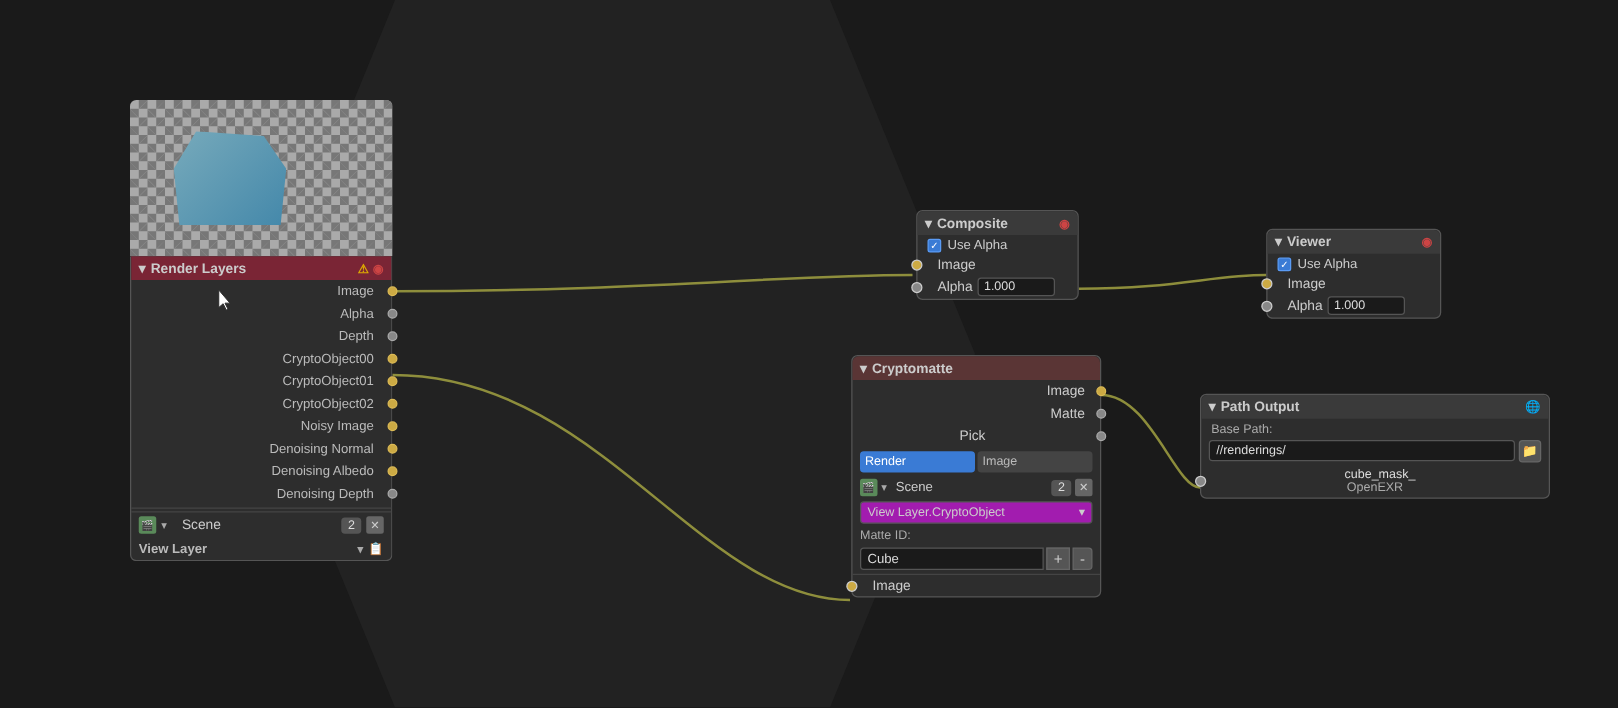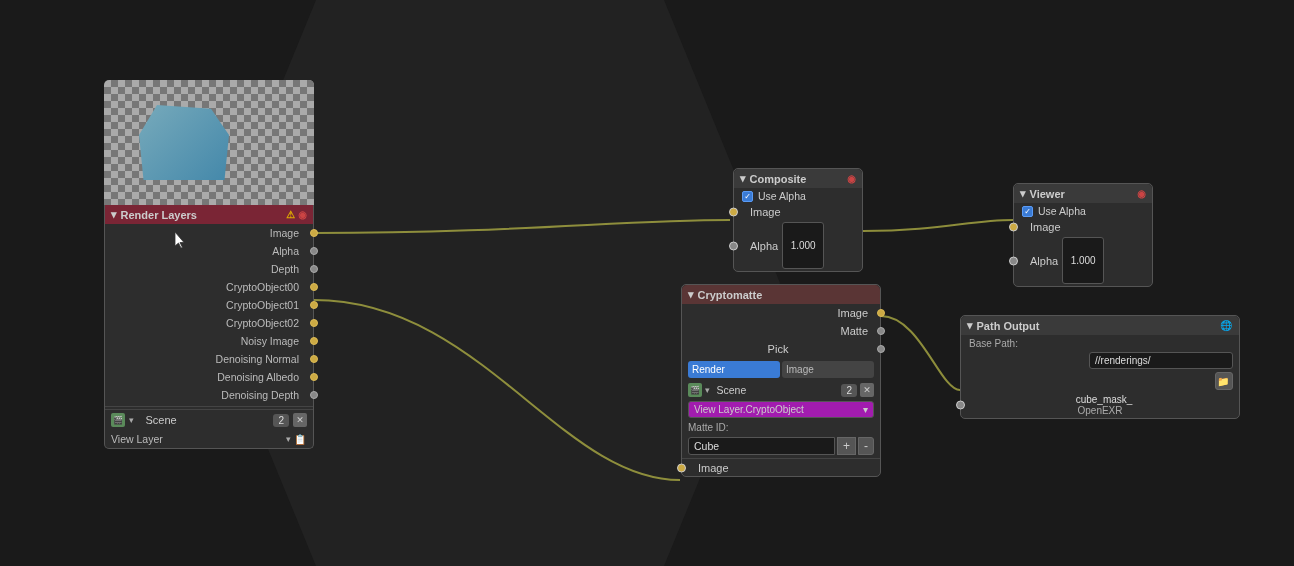--- a/index.html
+++ b/index.html
@@ -162,20 +162,21 @@
       color: #ccc;
     }
 
     .rl-view-layer {
       padding: 3px 6px;
       display: flex;
       align-items: center;
       gap: 4px;
       color: #bbb;
       font-size: 10.5px;
+      font-weight: bold;
     }
 
     
     .composite-node {
       position: absolute;
       left: 733px;
       top: 168px;
       width: 130px;
       background: #2d2d2d;
       border-radius: 5px;
@@ -273,25 +274,25 @@
       display: flex;
       align-items: center;
       padding: 2px 8px;
       gap: 4px;
     }
 
     .val-field {
       background: #1a1a1a;
       border: 1px solid #555;
       border-radius: 3px;
-      padding: 17px 4px;
+      padding: 1px 4px;
       color: #ddd;
       font-size: 10px;
-      width: 42px;
-      text-align: center;
+      width: 62px;
+      text-align: left;
     }
 
     .tab-bar {
       display: flex;
       margin: 3px 6px;
       gap: 2px;
     }
 
     .tab-btn {
       flex: 1;
@@ -389,24 +390,23 @@
     }
 
     .basepath-label {
       padding: 3px 8px 1px;
       font-size: 10px;
       color: #aaa;
     }
 
     .path-row {
       display: flex;
-      align-items: flex-end;
+      align-items: flex-start;
       margin: 2px 6px;
       gap: 3px;
-      flex-direction: column;
     }
 
     .path-field {
       flex: 1;
       background: #1a1a1a;
       border: 1px solid #555;
       border-radius: 3px;
       padding: 2px 5px;
       font-size: 10px;
       color: #ddd;

